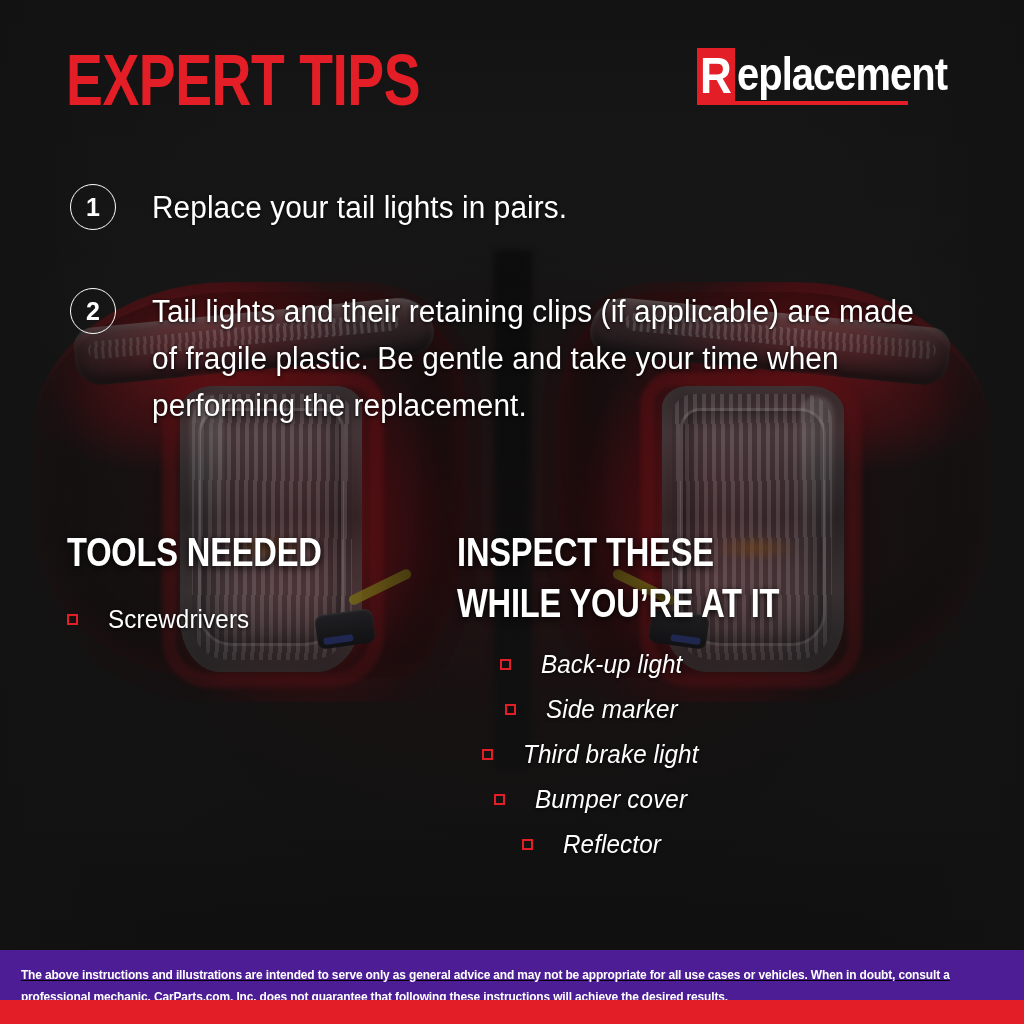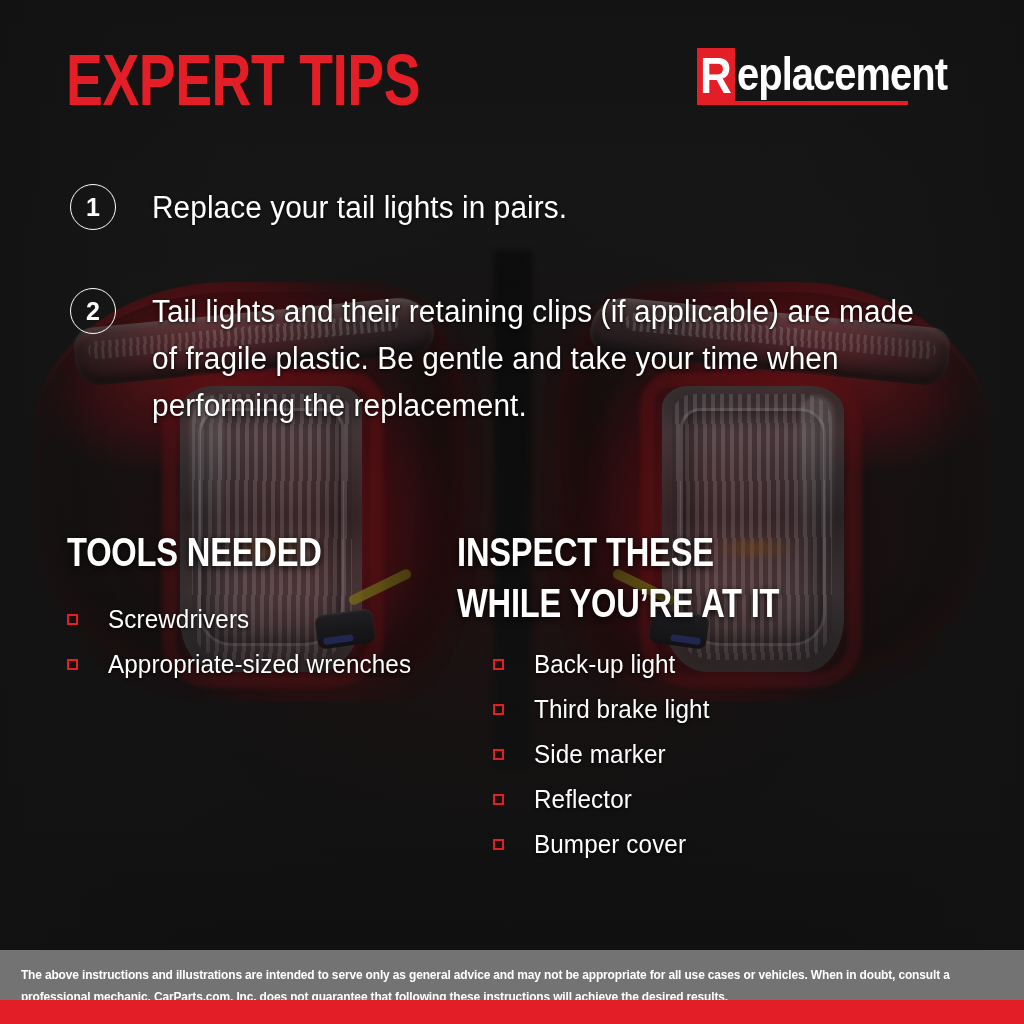--- a/index.html
+++ b/index.html
@@ -182,40 +182,40 @@
     line-height:43px; letter-spacing:-.2px;
     font-family:"Liberation Sans", sans-serif;
     transform:scaleY(1.18) scaleX(.96); transform-origin:left top;
     text-shadow:0 2px 7px rgba(0,0,0,.9);
   }
   #head-tools  { left:67px;  top:527px; }
   #head-inspect{ left:457px; top:527px; width:380px; }
 
   .checklist{ position:absolute; }
   #list-tools  { left:67px;  top:597px; }
-  #list-inspect{ left:493px; top:642px; }
+  #list-inspect{ left:482px; top:642px;font-style:italic; }
   .check-item{
-    display:flex; align-items:center; height:45px;
+    display:flex; align-items:center; height:45px;justify-content:center;
   }
   .check-box{
     width:11px; height:11px; flex:0 0 11px;
     border:2px solid #e41e26; background:transparent;
   }
   .check-label{
     margin-left:30px; color:#fff; font-size:25px;
     font-family:"Liberation Sans", sans-serif; font-weight:300;
     letter-spacing:.1px; white-space:nowrap;
     text-shadow:0 1px 4px rgba(0,0,0,.85);
     transform:scaleX(.97); transform-origin:left center;
   }
 
   
   #footer{
     position:absolute; left:0; right:0; bottom:24px; top:950px;
-    background:#737373; z-index:6;
+    background:#4c1d95; z-index:6;text-decoration:underline;
   }
   #footer p{
     color:#fff; font-size:12.6px; line-height:22px; font-weight:bold;
     font-family:"Liberation Sans", sans-serif;
     padding:14px 22px 0 22px; letter-spacing:-.15px;
     transform:scaleX(.95); transform-origin:left top;
   }
   #redbar{
     position:absolute; left:0; right:0; bottom:0; height:24px;
     background:#e41e26; z-index:7;
@@ -287,46 +287,42 @@
     </div>
 
     <div class="col-head" id="head-tools">TOOLS NEEDED</div>
     <div class="col-head" id="head-inspect">INSPECT THESE WHILE YOU’RE AT IT</div>
 
     <div class="checklist" id="list-tools">
       <div class="check-item">
         <span class="check-box"></span>
         <span class="check-label">Screwdrivers</span>
       </div>
-      <div class="check-item">
-        <span class="check-box"></span>
-        <span class="check-label">Appropriate-sized wrenches</span>
-      </div>
     </div>
 
     <div class="checklist" id="list-inspect">
       <div class="check-item">
         <span class="check-box"></span>
         <span class="check-label">Back-up light</span>
       </div>
       <div class="check-item">
         <span class="check-box"></span>
+        <span class="check-label">Side marker</span>
+      </div>
+      <div class="check-item">
+        <span class="check-box"></span>
         <span class="check-label">Third brake light</span>
       </div>
       <div class="check-item">
         <span class="check-box"></span>
-        <span class="check-label">Side marker</span>
+        <span class="check-label">Bumper cover</span>
       </div>
       <div class="check-item">
         <span class="check-box"></span>
         <span class="check-label">Reflector</span>
-      </div>
-      <div class="check-item">
-        <span class="check-box"></span>
-        <span class="check-label">Bumper cover</span>
       </div>
     </div>
 
   </div>
 
   <div id="footer">
     <p>The above instructions and illustrations are intended to serve only as general advice and may not be appropriate for all use cases or vehicles. When in doubt, consult a professional mechanic. CarParts.com, Inc. does not guarantee that following these instructions will achieve the desired results.</p>
   </div>
   <div id="redbar"></div>
 

